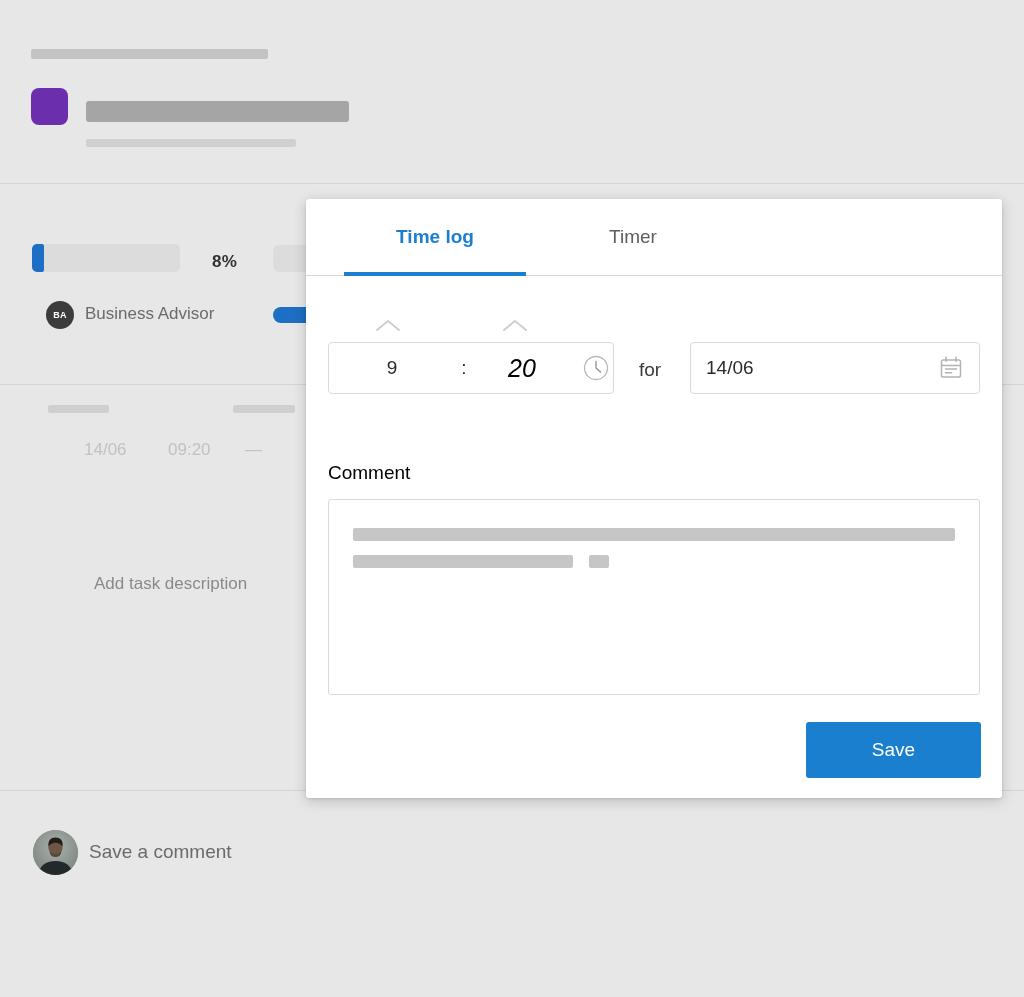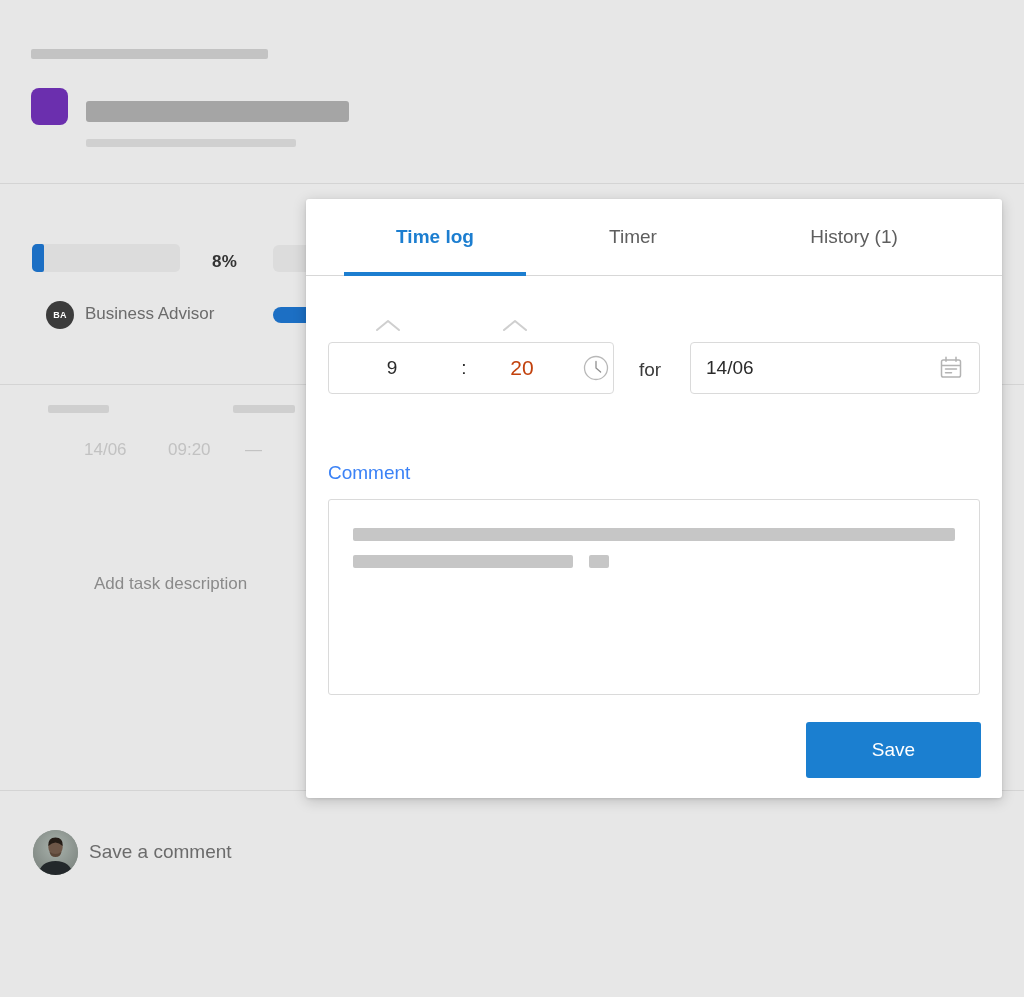--- a/index.html
+++ b/index.html
@@ -210,22 +210,23 @@
   #time-colon {
     position: absolute; left: 126px; top: 0;
     width: 18px; height: 50px;
     display: flex; align-items: center; justify-content: center;
     font-size: 19px; color: #2b2b2b;
   }
   #minute-input {
     position: absolute; left: 144px; top: 0;
     width: 98px; height: 50px;
     display: flex; align-items: center; justify-content: center;
-    font-size: 21px; color: #c2410c;
+    font-size: 25px; color: #000000;
     cursor: text;
+    font-style: italic;
   }
   #clock-icon {
     position: absolute; left: 253px; top: 11px;
     width: 28px; height: 28px;
     cursor: pointer;
   }
   #clock-icon svg { display:block; }
 
   #for-label {
     position: absolute; left: 333px; top: 84px;
@@ -252,21 +253,21 @@
     position: absolute; right: 15px; top: 12px;
     width: 26px; height: 26px;
     cursor: pointer;
   }
   #calendar-icon svg { display:block; }
 
   
   #comment-label {
     position: absolute;
     left: 22px; top: 263px;
-    font-size: 19px; color: #3b82f6;
+    font-size: 19px; color: #000000;
   }
   #comment-box {
     position: absolute;
     left: 22px; top: 300px;
     width: 652px; height: 196px;
     border: 1px solid #dadada;
     border-radius: 3px;
     box-sizing: border-box;
     background: #fff;
     cursor: text;
@@ -345,23 +346,20 @@
 <div id="modal">
 
   <div id="modal-tabs">
     <div class="tab" id="tab-1">
       <span>Timer</span>
     </div>
     <div class="tab active" id="tab-0">
       <span>Time log</span>
       <span class="tab-underline"></span>
     </div>
-    <div class="tab" id="tab-2">
-      <span>History (1)</span>
-    </div>
   </div>
 
   <div id="time-row">
 
     <div class="spinner-chevron" id="hour-up">
       <svg width="28" height="17" viewBox="0 0 28 17">
           <path d="M3 13 L14 4 L25 13" fill="none" stroke="#cfcfcf" stroke-width="2" stroke-linecap="round" stroke-linejoin="round"></path>
         </svg>
     </div>
     <div class="spinner-chevron" id="min-up">

